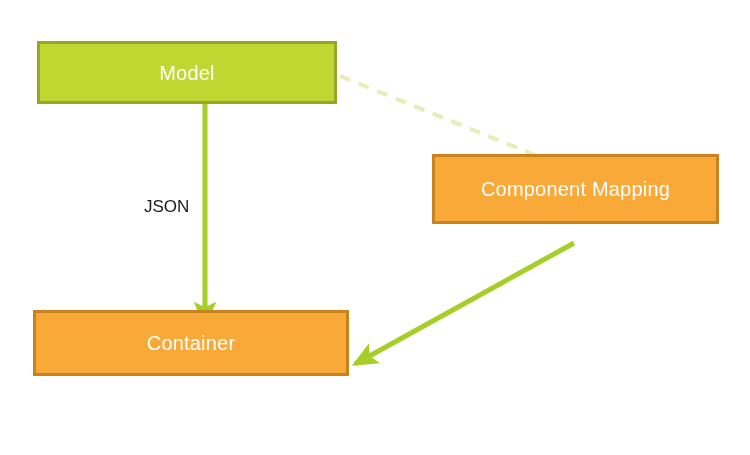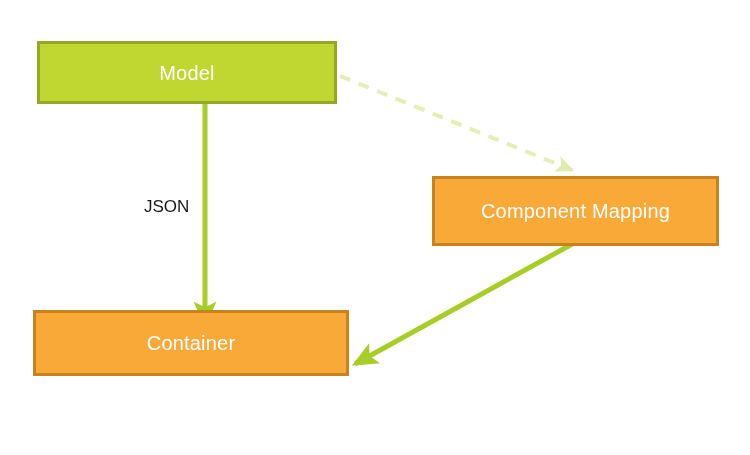--- a/index.html
+++ b/index.html
@@ -44,21 +44,21 @@
   #node-model {
     left: 37px;
     top: 41px;
     width: 300px;
     height: 63px;
     background: #bfd730;
     border-color: #94a828;
   }
   #node-component-mapping {
     left: 432px;
-    top: 176px;
+    top: 154px;
     width: 287px;
     height: 70px;
     background: #f9a938;
     border-color: #c8821e;
   }
   #node-container {
     left: 33px;
     top: 310px;
     width: 316px;
     height: 66px;

